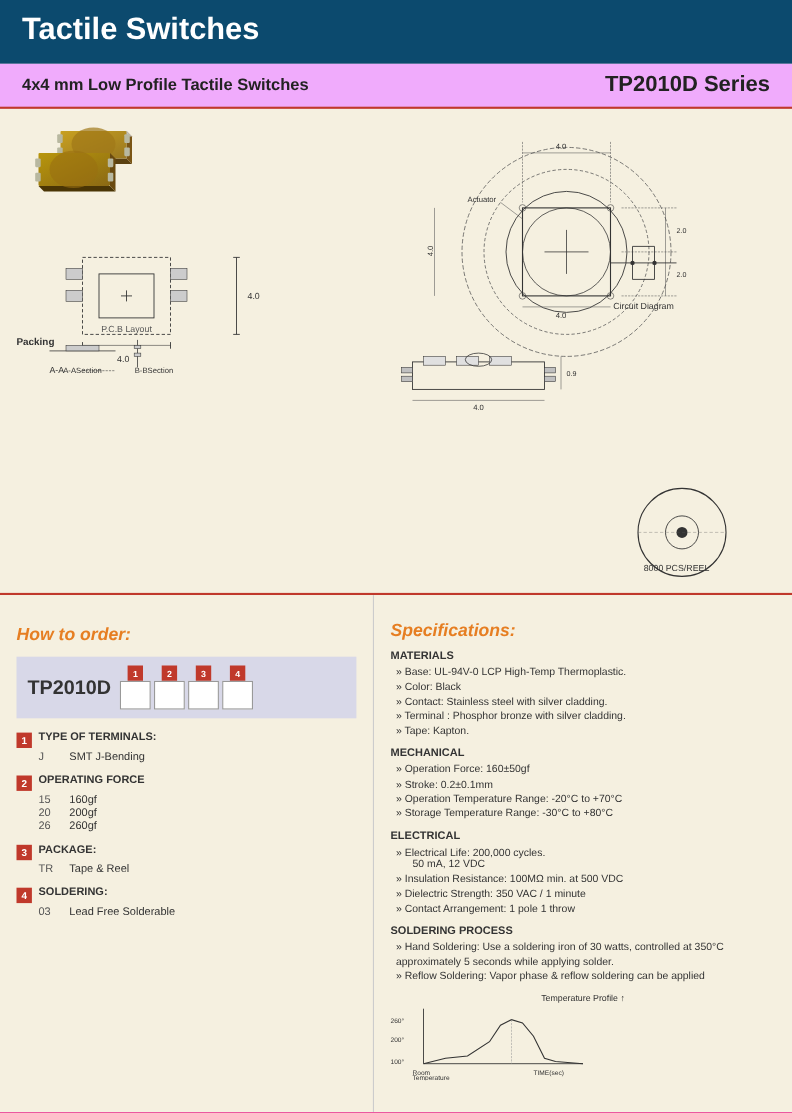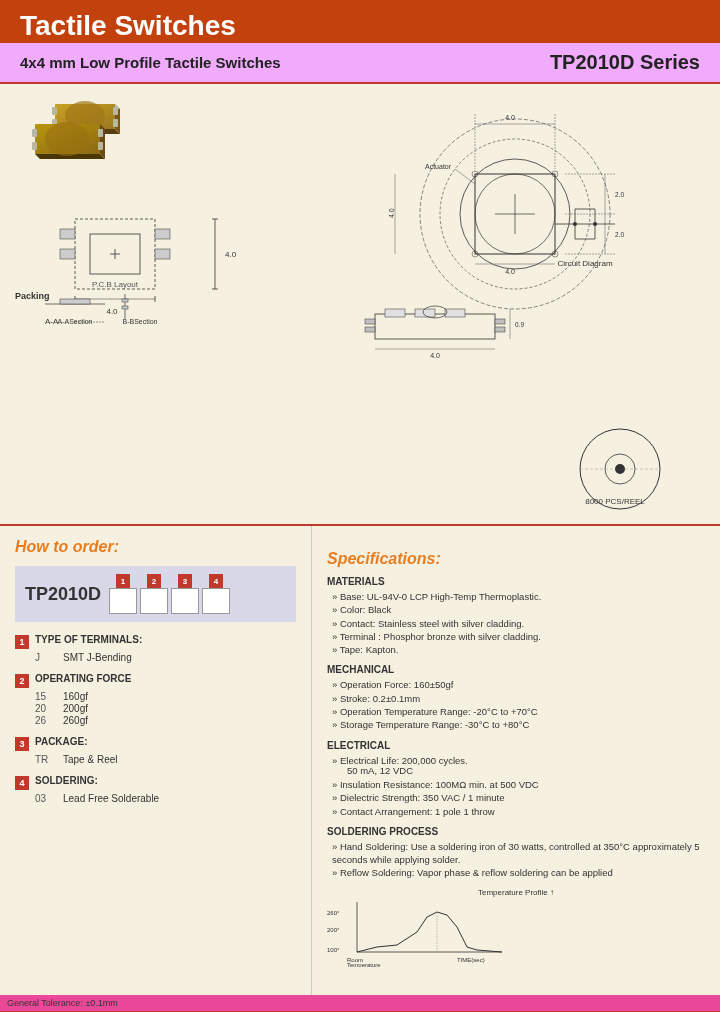--- a/index.html
+++ b/index.html
@@ -7,22 +7,22 @@
       width: 720px;
       min-height: 1012px;
       font-family: Arial, sans-serif;
       background: #f5f0e0;
       display: flex;
       flex-direction: column;
     }
 
     
     .header-top {
-      background: #c2410c;
-      padding: 10px 20px 1px 20px;
+      background: #0c4a6e;
+      padding: 10px 20px 16px 20px;
       display: flex;
       align-items: center;
     }
     .header-title {
       color: white;
       font-size: 28px;
       font-weight: bold;
     }
 
     .header-sub {
@@ -71,22 +71,22 @@
 
     
     .bottom-section {
       display: flex;
       flex-direction: row;
       flex: 1;
       background: #f5f0e0;
     }
 
     .how-to-order {
-      width: 312px;
-      padding: 12px 15px;
+      width: 340px;
+      padding: 28px 15px;
       border-right: 1px solid #ccc;
     }
 
     .how-to-order h2 {
       color: #e67e22;
       font-size: 16px;
       margin-bottom: 10px;
       font-style: italic;
     }
 

